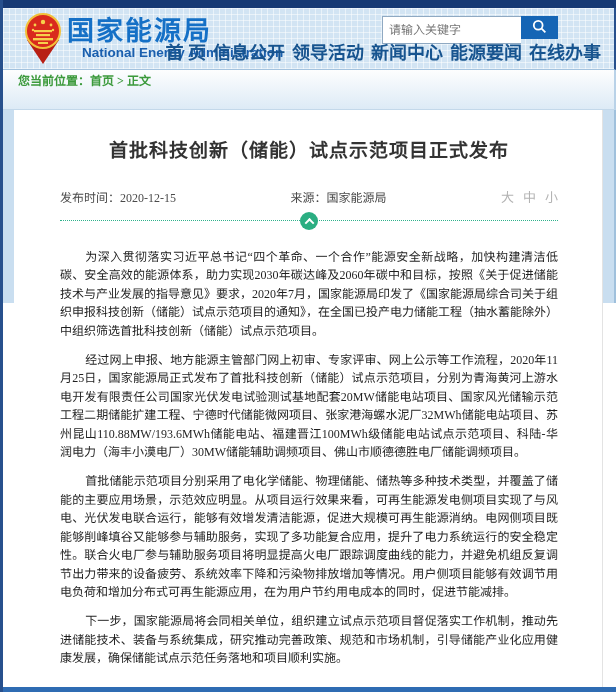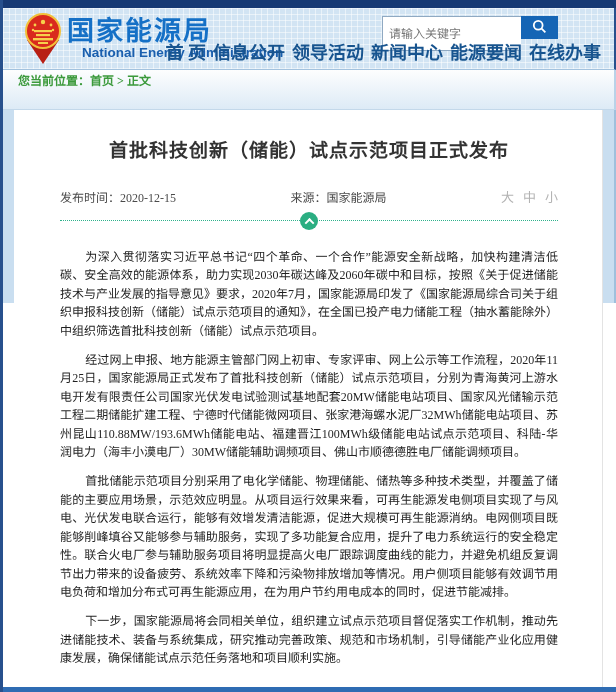--- a/index.html
+++ b/index.html
@@ -32,21 +32,21 @@
     position:absolute; left:64px; top:1px;
     font-size:27px; font-weight:bold; color:#1570c6;
     letter-spacing:2px; font-family:"Liberation Sans", sans-serif;
   }
   .site-subtitle {
     position:absolute; left:79px; top:37px;
     font-size:13.5px; font-weight:bold; color:#1a5fae;
   }
   .search-row { position:absolute; right:56px; top:8px; display:flex; }
   .search-input {
-    width:139px; height:35px; border:1px solid #8fa9c2; border-right:none;
+    width:139px; height:28px; border:1px solid #8fa9c2; border-right:none;
     font-size:12px; padding:0 6px; color:#333; background:#fff; outline:none;
   }
   .search-btn {
     width:37px; height:23px; background:#1565b5; border:none; cursor:pointer;
     display:flex; align-items:center; justify-content:center;
   }
   .nav-row {
     position:absolute; right:13px; bottom:5px;
     display:flex; gap:7px;
     font-family:Liberation Serif, serif;

